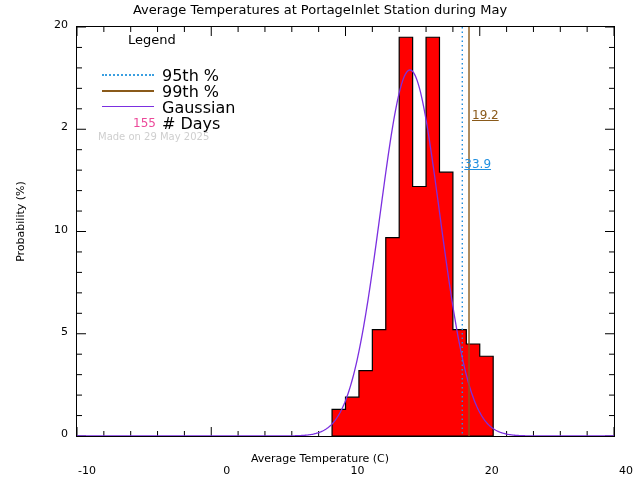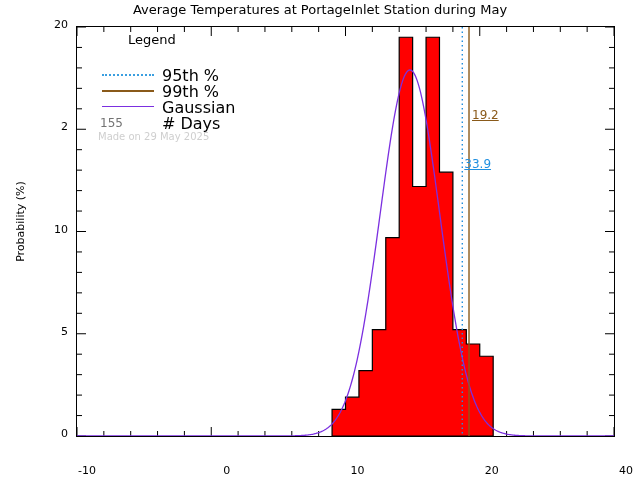--- a/index.html
+++ b/index.html
@@ -131,23 +131,23 @@
   .swatch-block-red {
     position: absolute;
     left: 2px;
     right: 2px;
     top: 3px;
     height: 8px;
     background: #ff0000;
   }
   .legend-count {
     font-size: 12px;
-    color: #737373;
+    color: #ec4899;
     width: 56px;
-    text-align: left;
+    text-align: right;
     flex: 0 0 56px;
   }
   #watermark {
     position: absolute;
     left: 98px;
     top: 131px;
     font-size: 10px;
     color: #cfcfcf;
     white-space: nowrap;
   }
@@ -282,20 +282,21 @@
       <div class="tick-text-x" style="left: 613px;">40</div>
     </div>
   <div id="ticklabels-y">
       <div class="tick-text-y" style="top: 435px;">0</div>
       <div class="tick-text-y" style="top: 332.75px;">5</div>
       <div class="tick-text-y" style="top: 230.5px;">10</div>
       <div class="tick-text-y" style="top: 128.25px;">2</div>
       <div class="tick-text-y" style="top: 26px;">20</div>
     </div>
 
+  <div id="xaxis-title">Average Temperature (C)</div>
   <div id="yaxis-title">Probability (%)</div>
 
   <div id="legend">
     <div id="legend-title">Legend</div>
 
     <div class="legend-row">
       <span class="legend-swatch">
         <span class="swatch-line swatch-dotted"></span>
       </span>
       <span class="legend-label">95th %</span>

